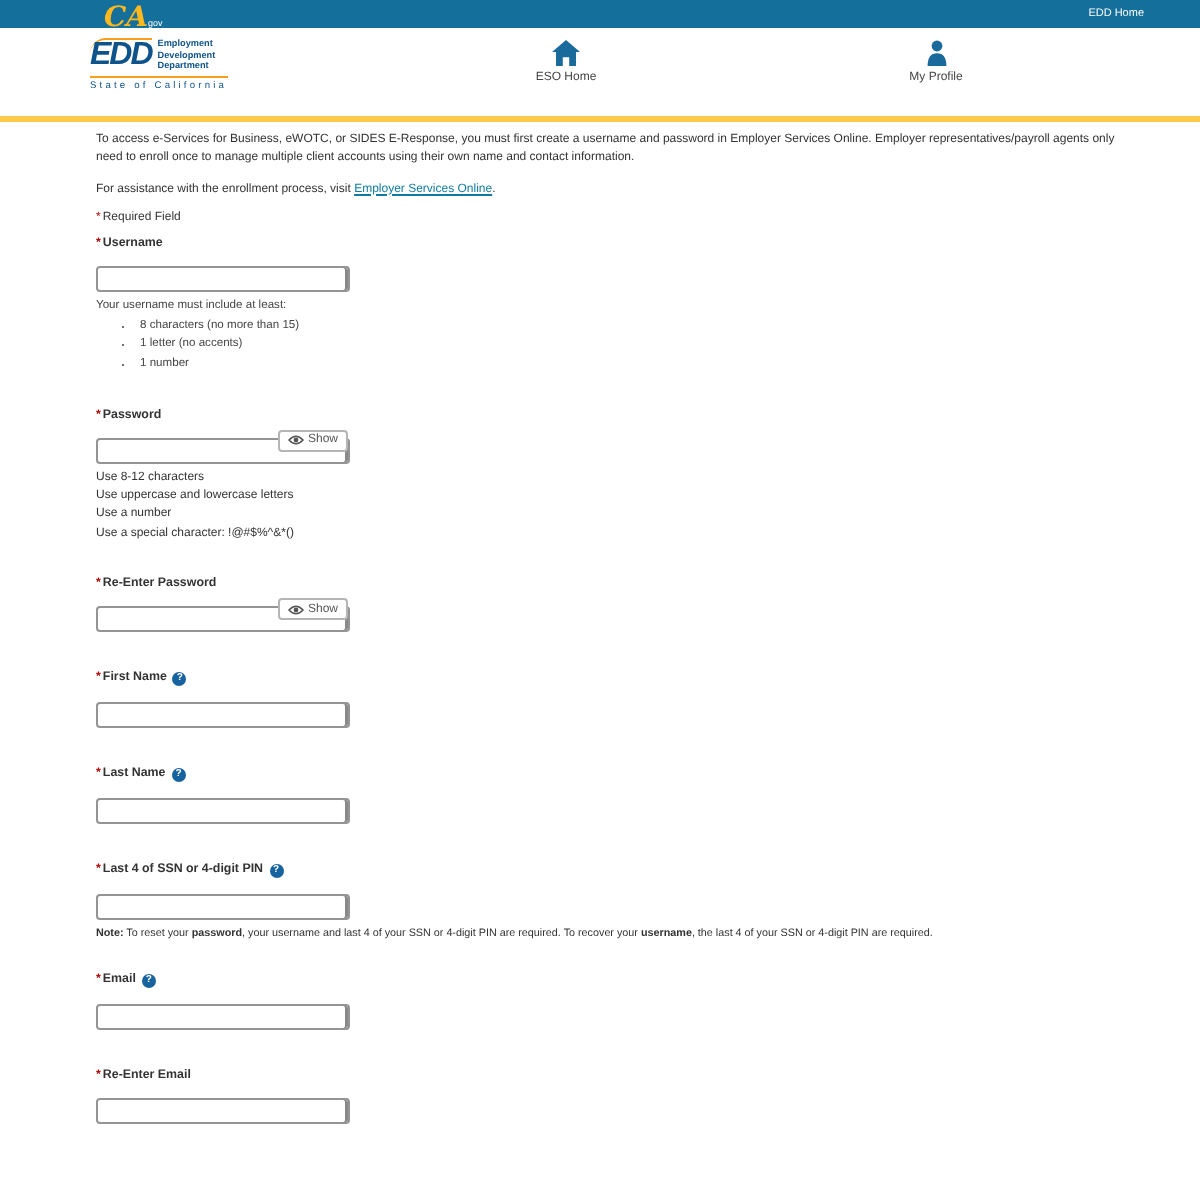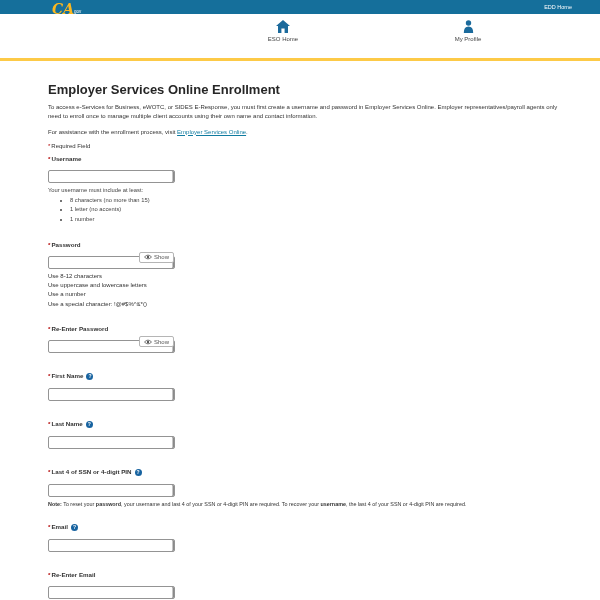--- a/index.html
+++ b/index.html
@@ -85,41 +85,51 @@
 <div>
 
   <div class="topbar">
     <div class="ca-logo">
       <span class="ca-script">CA</span><span class="ca-gov">gov</span>
     </div>
     <a class="topbar-link">EDD Home</a>
   </div>
 
   <div class="header">
+    <div class="edd-logo">
+      <div class="edd-row">
+        <span class="edd-acronym">EDD</span>
+        <span class="edd-words">
+          <span>Employment</span>
+          <span>Development</span>
+          <span>Department</span>
+        </span>
+      </div>
+      <div class="edd-tagline">State of California</div>
+    </div>
 
     <div class="nav-item" style="left:241px;">
       <svg class="ico" width="14" height="13" viewBox="0 0 14 13">
         <path d="M7 0 L14 6 L12 6 L12 13 L8.6 13 L8.6 8.6 L5.4 8.6 L5.4 13 L2 13 L2 6 L0 6 Z" fill="#1b6a9c"></path>
       </svg>
       <span class="nav-label">ESO Home</span>
     </div>
 
     <div class="nav-item" style="left:426px;">
       <svg class="ico" width="13" height="13" viewBox="0 0 13 13">
         <circle cx="6.5" cy="3" r="2.7" fill="#1b6a9c"></circle>
         <path d="M1.8 13 Q1.8 6.6 6.5 6.6 Q11.2 6.6 11.2 13 Z" fill="#1b6a9c"></path>
       </svg>
       <span class="nav-label">My Profile</span>
     </div>
   </div>
 
   <div class="gold-divider"></div>
 
   <div class="content">
-    <h1>Employer Services Online Enrollment</h1>
 
     <p class="intro">To access e-Services for Business, eWOTC, or SIDES E-Response, you must first create a username and password in Employer Services Online. Employer representatives/payroll agents only need to enroll once to manage multiple client accounts using their own name and contact information.</p>
 
     <p class="assist"><span>For assistance with the enrollment process, visit </span><a class="link">Employer Services Online</a><span>.</span></p>
 
     <p class="required-note"><span class="req">*</span><span>Required Field</span></p>
 
     <div class="group first">
       <label class="flabel"><span class="req">*</span><span>Username</span></label>
       <div class="input-wrap">

